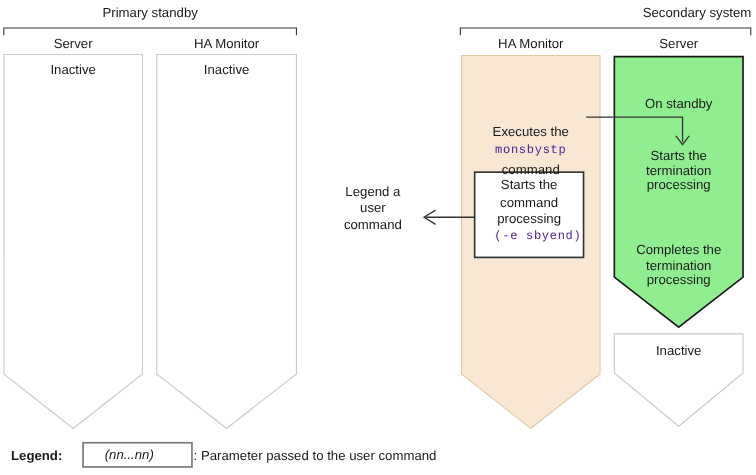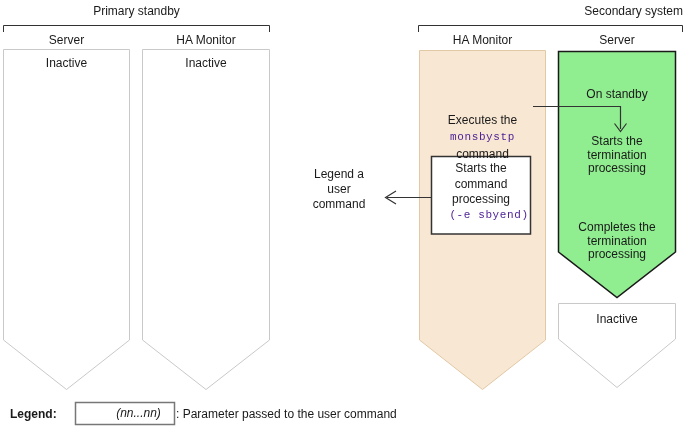--- a/index.html
+++ b/index.html
@@ -77,16 +77,16 @@
     <span style="display:block;">command</span>
     <span style="display:block;">processing</span>
     <span class="mono" style="display:block;padding-left:16px;">(-e sbyend)</span>
   </div>
 
   <div class="txt pre" style="left:299px;top:167px;width:80px;">Legend a
 user
 command</div>
 
   <div class="txt left" style="left:10px;top:407px;width:60px;font-weight:bold;">Legend:</div>
-  <div class="txt italic" style="left:89px;top:406px;width:99px;">(nn...nn)</div>
+  <div class="txt italic" style="left:68px;top:406px;width:99px;">(nn...nn)</div>
   <div class="txt left" style="left:176px;top:407px;width:320px;">: Parameter passed to the user command</div>
 
 </div>
 
 </body></html>

